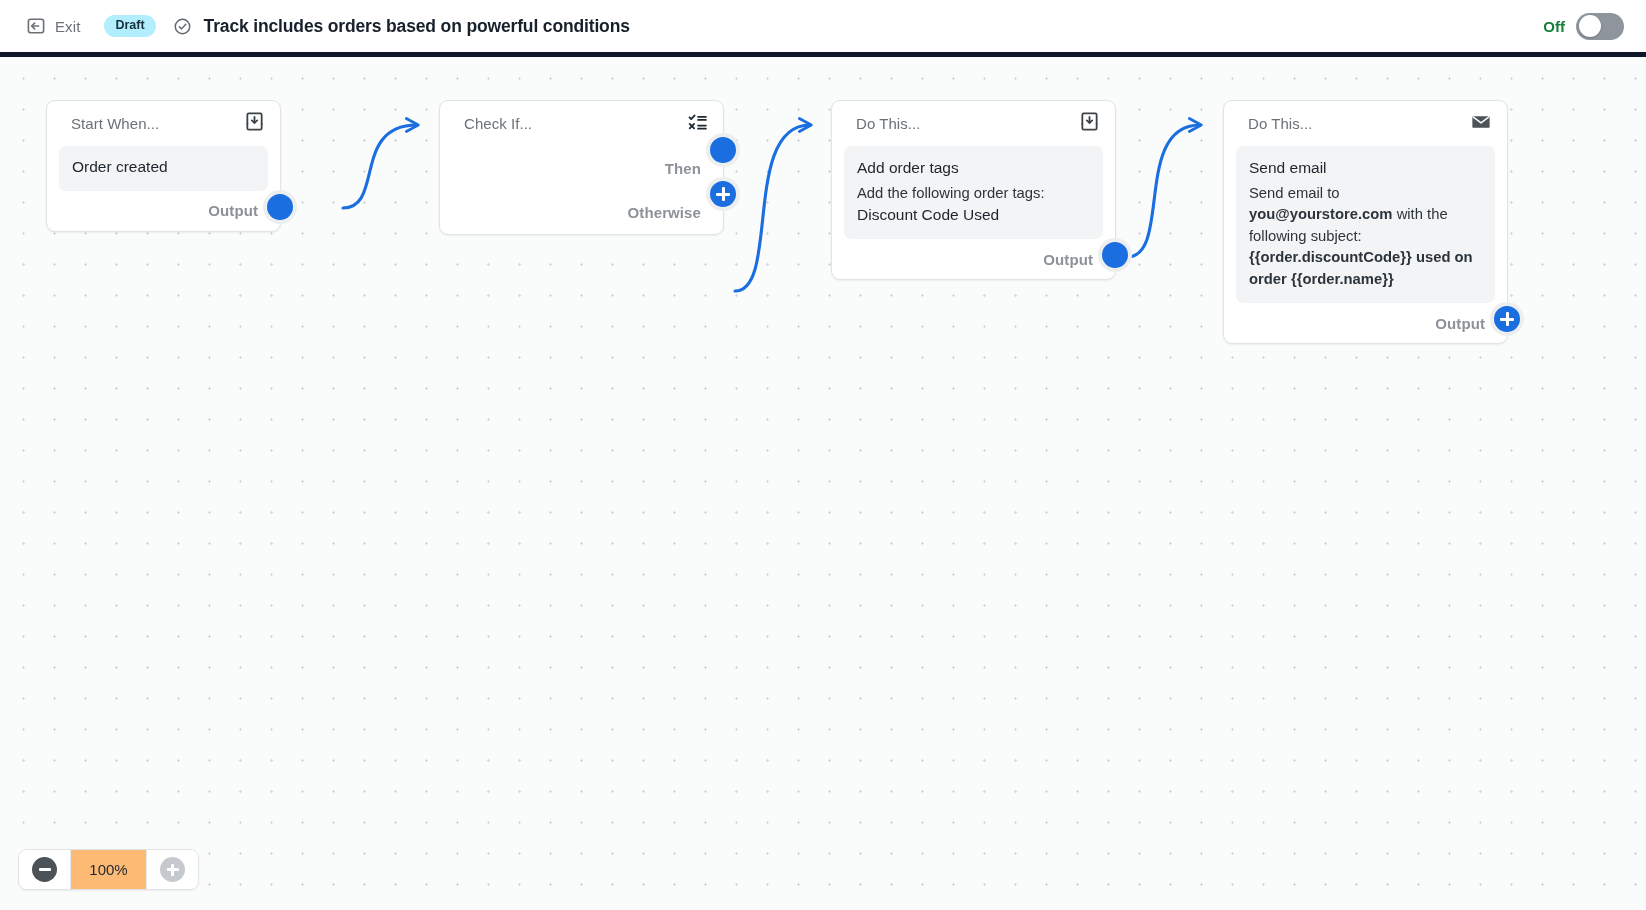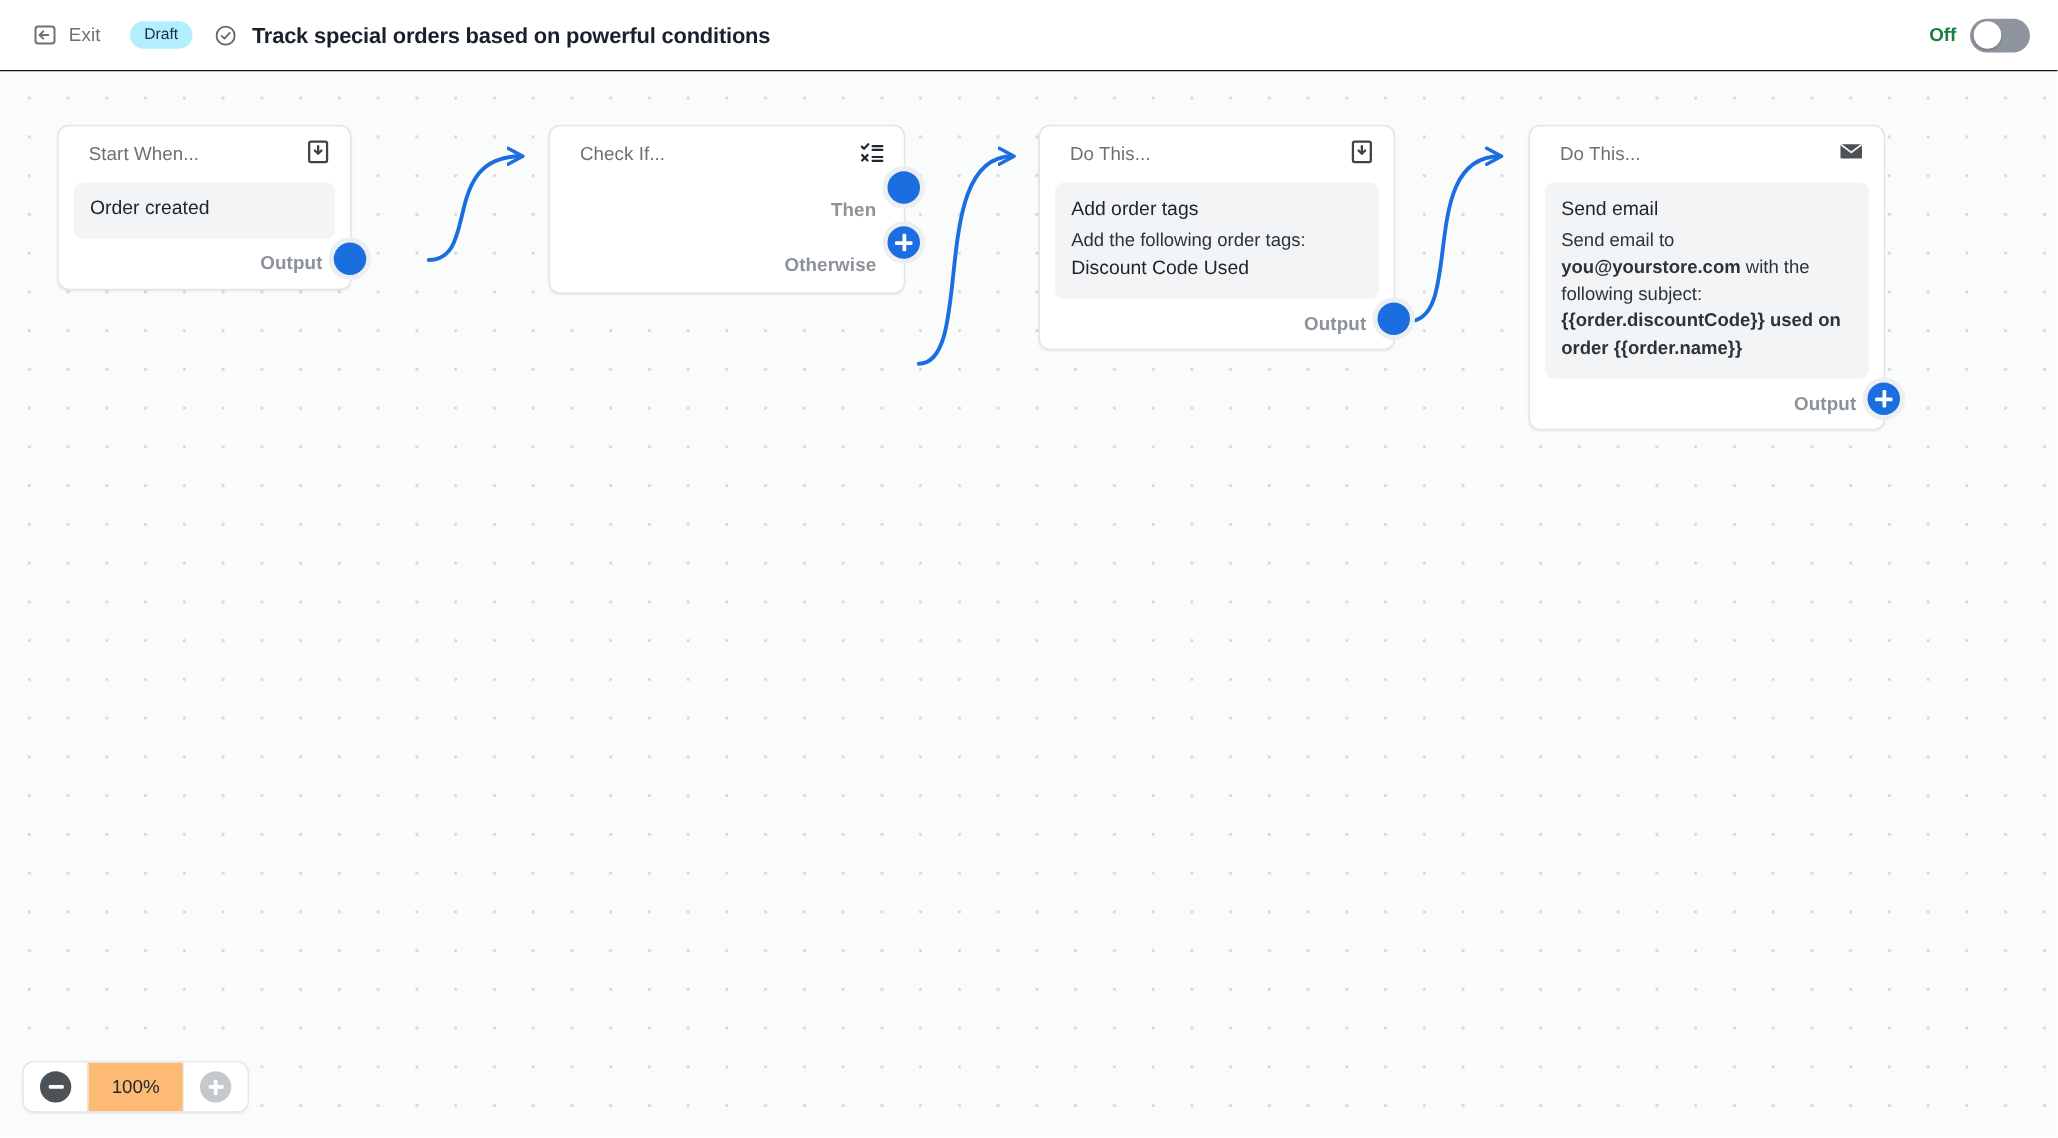--- a/index.html
+++ b/index.html
@@ -9,39 +9,39 @@
     font-family: "Liberation Sans", sans-serif;
     background: #ffffff;
     overflow: hidden;
   }
 
   
   #topbar {
     position: absolute; left: 0; top: 0;
     width: 1646px; height: 57px;
     background: #ffffff;
-    border-bottom: 1px solid #0f172a;
+    border-bottom: 5px solid #0f172a;
     display: flex; align-items: center;
     z-index: 40;
   }
   .tb-left { display: flex; align-items: center; padding-left: 20px; gap: 0; }
   .exit-btn {
     display: flex; align-items: center; gap: 9px;
     cursor: pointer; padding: 4px 6px; border-radius: 6px;
     background: transparent; border: none;
   }
   .exit-icon { width: 20px; height: 20px; display: block; }
   .exit-label { font-size: 15px; color: #6b7177; letter-spacing: .1px; }
 
   .draft-badge {
     margin-left: 18px;
     background: #b3eeff;
     color: #17313b;
     font-size: 12.5px;
-    font-weight: 400;
+    font-weight: 700;
     padding: 3px 11px 4px 11px;
     border-radius: 11px;
     line-height: 1.15;
   }
 
   .check-icon { margin-left: 17px; width: 19px; height: 19px; display: block; }
 
   .flow-title {
     margin-left: 12px;
     font-size: 17.5px;
@@ -187,21 +187,21 @@
 
     <span class="draft-badge">Draft</span>
 
     <span class="check-icon">
       <svg viewBox="0 0 20 20" width="19" height="19" fill="none" stroke="#5f666d" stroke-width="1.5" stroke-linecap="round" stroke-linejoin="round">
         <circle cx="10" cy="10" r="7.6"></circle>
         <path d="M6.6 10.2 9 12.5l4.5-4.8"></path>
       </svg>
     </span>
 
-    <span class="flow-title">Track special orders based on powerful conditions</span>
+    <span class="flow-title">Track includes orders based on powerful conditions</span>
   </div>
 
   <div class="tb-right">
     <span class="toggle-label">Off</span>
     <button class="toggle">
       <span class="knob"></span>
     </button>
   </div>
 </div>
 

